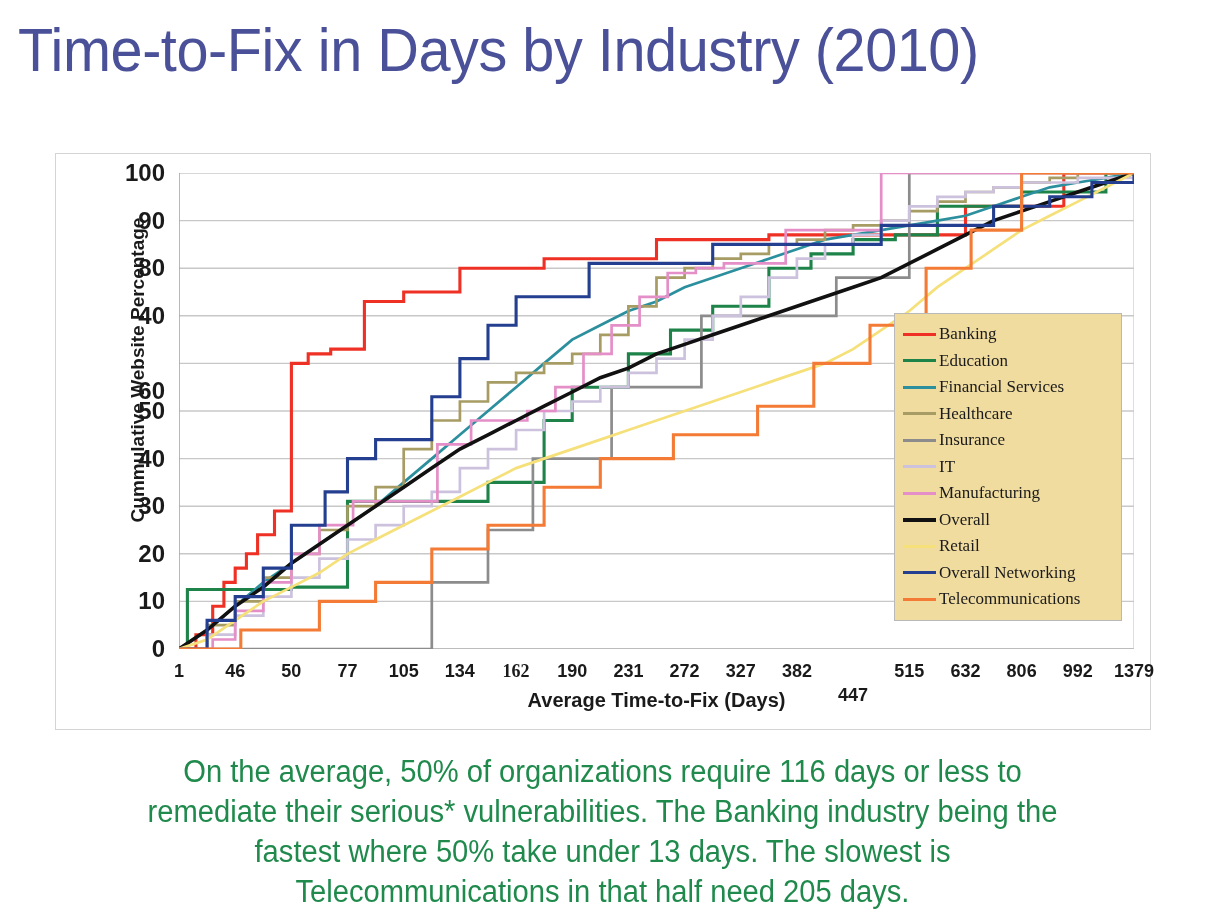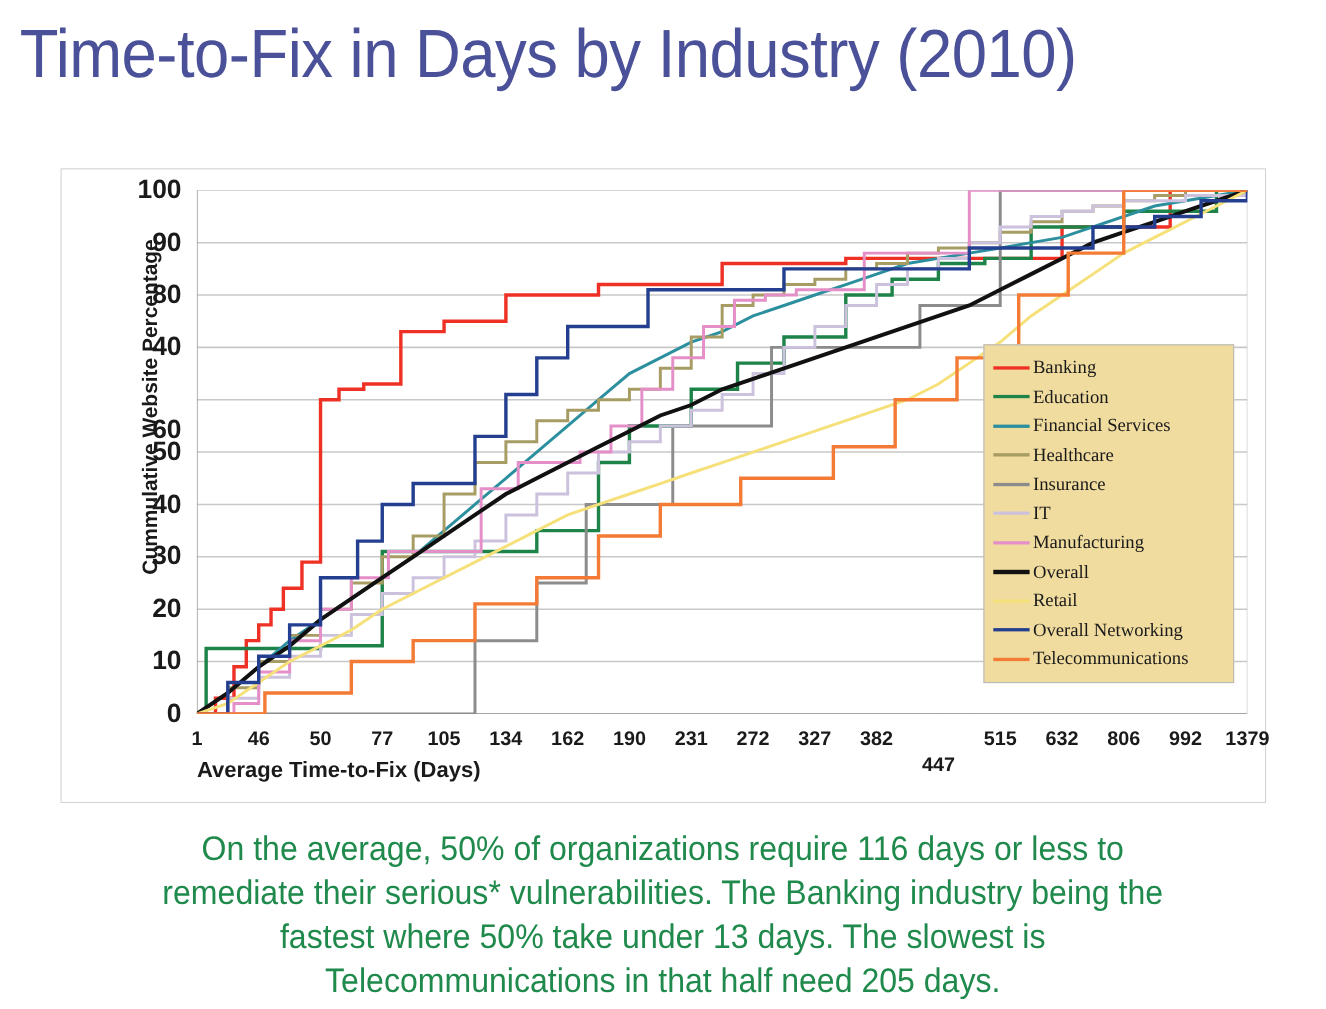--- a/index.html
+++ b/index.html
@@ -74,21 +74,21 @@
     color: #1a1a1a;
     transform: rotate(-90deg);
     transform-origin: center center;
     white-space: nowrap;
   }
   #x-axis-title {
     position: absolute;
     left: 123px;
     top: 535px;
     width: 955px;
-    text-align: left;
+    text-align: center;
     font-size: 20px;
     font-weight: bold;
     color: #1a1a1a;
   }
 
   .y-tick-label {
     position: absolute;
     width: 64px;
     text-align: right;
     font-size: 24px;
@@ -176,21 +176,21 @@
       <div class="y-tick-label" style="left: 45px; top: 56.6px;">90</div>
       <div class="y-tick-label" style="left: 45px; top: 9px;">100</div>
     </div>
   <div id="x-tick-labels">
       <div class="x-tick-label" style="left: 93px; width: 60px; top: 507px;">1</div>
       <div class="x-tick-label" style="left: 149.176px; width: 60px; top: 507px;">46</div>
       <div class="x-tick-label" style="left: 205.353px; width: 60px; top: 507px;">50</div>
       <div class="x-tick-label" style="left: 261.529px; width: 60px; top: 507px;">77</div>
       <div class="x-tick-label" style="left: 317.706px; width: 60px; top: 507px;">105</div>
       <div class="x-tick-label" style="left: 373.882px; width: 60px; top: 507px;">134</div>
-      <div class="x-tick-label" style="left: 430.059px; width: 60px; top: 507px;">162</div>
+      <div class="x-tick-label" style="left: 430.059px; width: 60px; top: 507px; font-family: Liberation Serif, serif;">162</div>
       <div class="x-tick-label" style="left: 486.235px; width: 60px; top: 507px;">190</div>
       <div class="x-tick-label" style="left: 542.412px; width: 60px; top: 507px;">231</div>
       <div class="x-tick-label" style="left: 598.588px; width: 60px; top: 507px;">272</div>
       <div class="x-tick-label" style="left: 654.765px; width: 60px; top: 507px;">327</div>
       <div class="x-tick-label" style="left: 710.941px; width: 60px; top: 507px;">382</div>
       <div class="x-tick-label" style="left: 767.118px; width: 60px; top: 507px; margin-top: 24px;">447</div>
       <div class="x-tick-label" style="left: 823.294px; width: 60px; top: 507px;">515</div>
       <div class="x-tick-label" style="left: 879.471px; width: 60px; top: 507px;">632</div>
       <div class="x-tick-label" style="left: 935.647px; width: 60px; top: 507px;">806</div>
       <div class="x-tick-label" style="left: 991.824px; width: 60px; top: 507px;">992</div>

